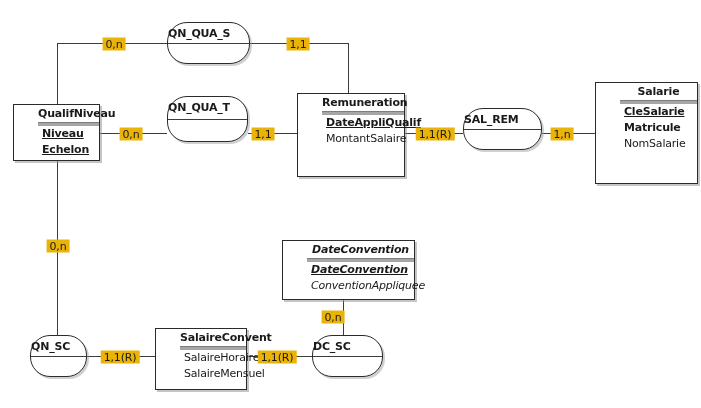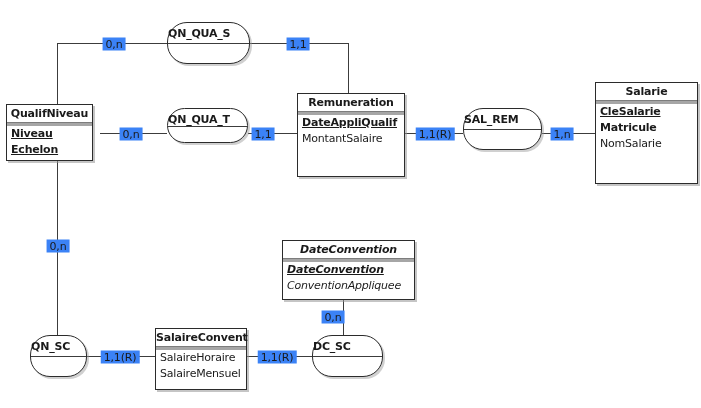--- a/index.html
+++ b/index.html
@@ -17,20 +17,21 @@
   .line { position: absolute; background: #3c3c3c; }
   .line.h { height: 1px; }
   .line.v { width: 1px; }
   
   .entity {
     position: absolute;
     background: #fff;
     border: 1px solid #2b2b2b;
     box-shadow: 2px 2px 0 rgba(150,150,150,0.55);
     box-sizing: border-box;
+    padding-left: 24px;
   }
   .e-title {
     height: 17px;
     line-height: 17px;
     text-align: center;
     font-weight: bold;
     white-space: nowrap;
     letter-spacing: -0.2px;
   }
   .e-sep { height: 3px; background: #a6a6a6; border-top: 1px solid #7d7d7d; }
@@ -64,21 +65,21 @@
   .rel-mid {
     position: absolute;
     top: 50%; left: 0; right: 0;
     height: 1px;
     background: #3c3c3c;
   }
   
   .card {
     position: absolute;
     transform: translate(-50%, -50%);
-    background: #3b82f6;
+    background: #eab308;
     padding: 0 3px;
     white-space: nowrap;
     letter-spacing: -0.2px;
   }
 </style>
 </head>
 <body>
 
 <div id="canvas">
 
@@ -88,21 +89,21 @@
   <div class="line v" style="left:348px; top:43px;  height:50px;"></div>
   <div class="line h" style="left:100px; top:133px; width:67px;"></div>
   <div class="line h" style="left:248px; top:133px; width:49px;"></div>
   <div class="line h" style="left:398px; top:133px; width:65px;"></div>
   <div class="line h" style="left:542px; top:133px; width:53px;"></div>
   <div class="line v" style="left:57px;  top:161px; height:174px;"></div>
   <div class="line h" style="left:87px;  top:356px; width:68px;"></div>
   <div class="line h" style="left:247px; top:356px; width:65px;"></div>
   <div class="line v" style="left:343px; top:300px; height:37px;"></div>
 
-  <div class="entity" style="left:6px; top:104px; width:87px; height:57px;">
+  <div class="entity" style="left:13px; top:104px; width:87px; height:57px;">
     <div class="e-title">QualifNiveau</div>
     <div class="e-sep"></div>
     <div class="e-attr key">Niveau</div>
     <div class="e-attr key">Echelon</div>
   </div>
 
   <div class="entity" style="left:297px; top:93px; width:108px; height:84px;">
     <div class="e-title">Remuneration</div>
     <div class="e-sep"></div>
     <div class="e-attr key">DateAppliQualif</div>
@@ -129,21 +130,21 @@
     <div class="e-sep"></div>
     <div class="e-attr">SalaireHoraire</div>
     <div class="e-attr">SalaireMensuel</div>
   </div>
 
   <div class="rel" style="left:167px; top:22px; width:83px; height:42px;">
     <div class="rel-name">QN_QUA_S</div>
     <div class="rel-mid"></div>
   </div>
 
-  <div class="rel" style="left:167px; top:108px; width:81px; height:35px;">
+  <div class="rel" style="left:167px; top:96px; width:81px; height:46px;">
     <div class="rel-name">QN_QUA_T</div>
     <div class="rel-mid"></div>
   </div>
 
   <div class="rel" style="left:463px; top:108px; width:79px; height:42px;">
     <div class="rel-name">SAL_REM</div>
     <div class="rel-mid"></div>
   </div>
 
   <div class="rel" style="left:30px; top:335px; width:57px; height:42px;">

